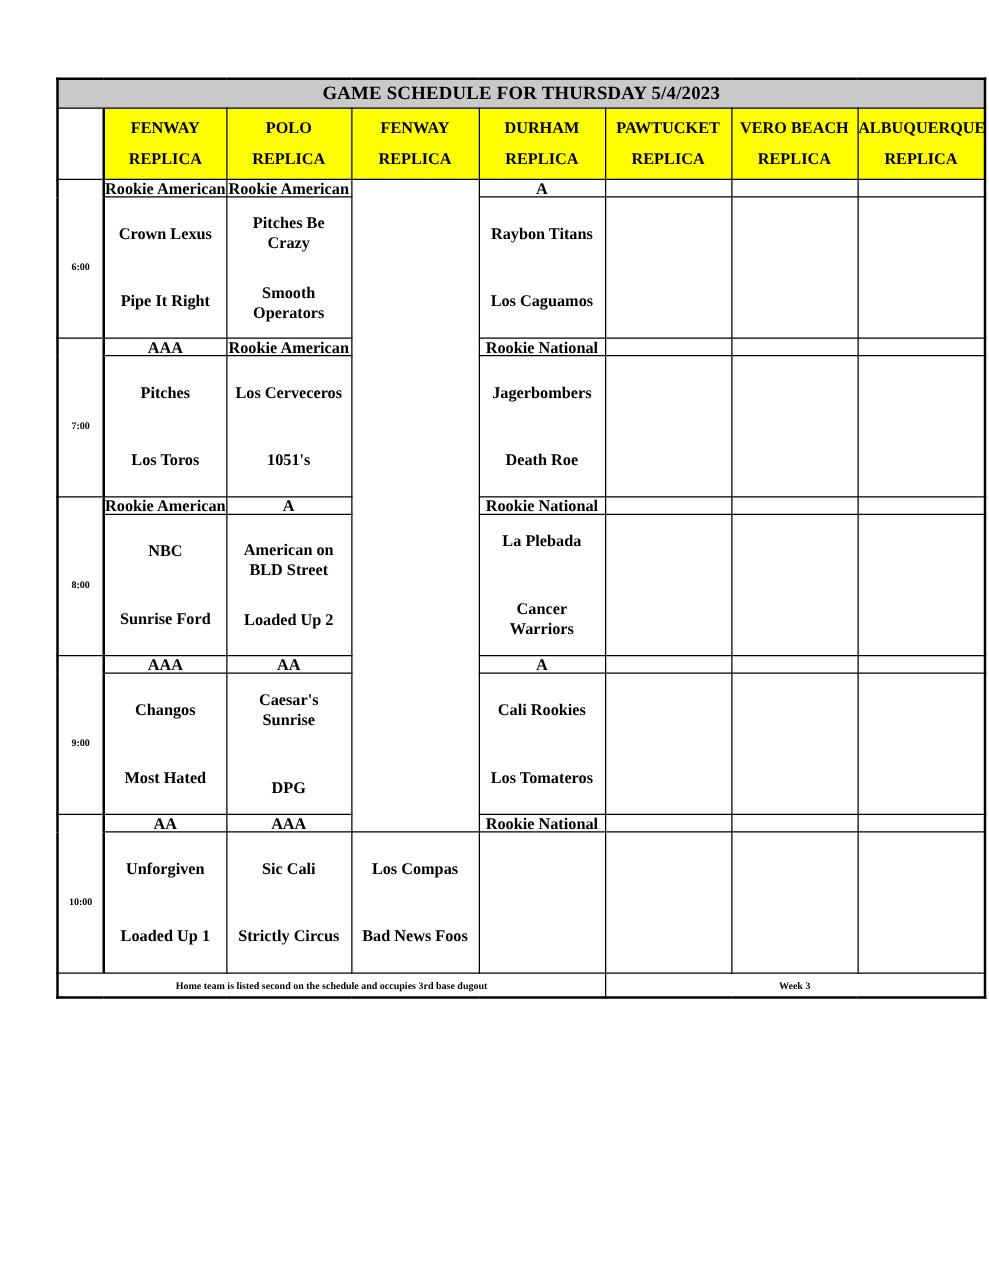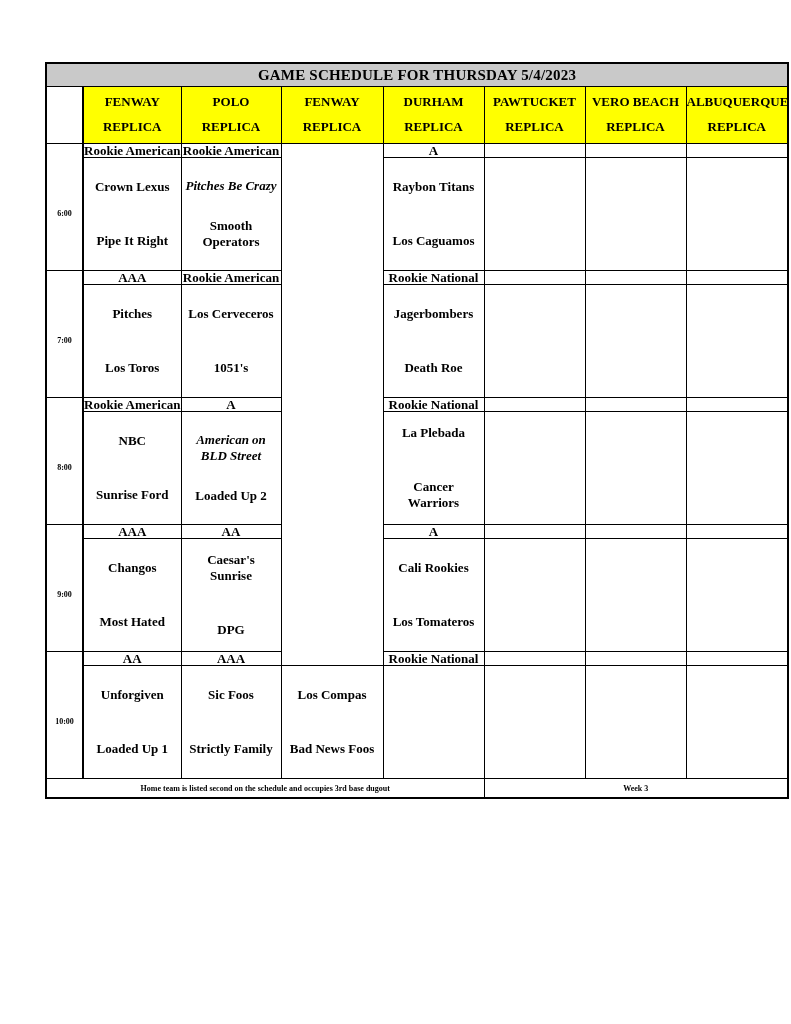--- a/index.html
+++ b/index.html
@@ -84,21 +84,21 @@
     font-size: 8px;
     font-weight: bold;
   }
   .game-cell .away,
   .game-cell .home {
     display: block;
     line-height: 1.25;
     padding: 0 4px;
   }
   .game-cell .away { margin-bottom: 38px; }
-  .game-cell.two-line .away { margin-bottom: 24px; font-style: italic; }
+  .game-cell.two-line .away { margin-bottom: 24px; }
   .closed-cell {
     background: #000000;
     color: #ffffff;
     font-size: 46px;
     font-weight: bold;
     line-height: 0.98;
     letter-spacing: 1px;
     border-left: 1px solid #000;
     border-right: 1px solid #000;
     padding: 6px 0 10px 0;
@@ -302,22 +302,22 @@
           <td class="blank"></td>
           <td class="blank"></td>
         </tr>
         <tr class="game-row">
           <td class="time-col">10:00</td>
           <td class="game-cell">
             <span class="away">Unforgiven</span>
             <span class="home">Loaded Up 1</span>
           </td>
           <td class="game-cell">
-            <span class="away">Sic Foos</span>
-            <span class="home">Strictly Family</span>
+            <span class="away">Sic Cali</span>
+            <span class="home">Strictly Circus</span>
           </td>
           <td class="game-cell">
             <span class="away">Los Compas</span>
             <span class="home">Bad News Foos</span>
           </td>
           <td class="game-cell blank"></td>
           <td class="game-cell blank"></td>
           <td class="game-cell blank"></td>
         </tr>
 

